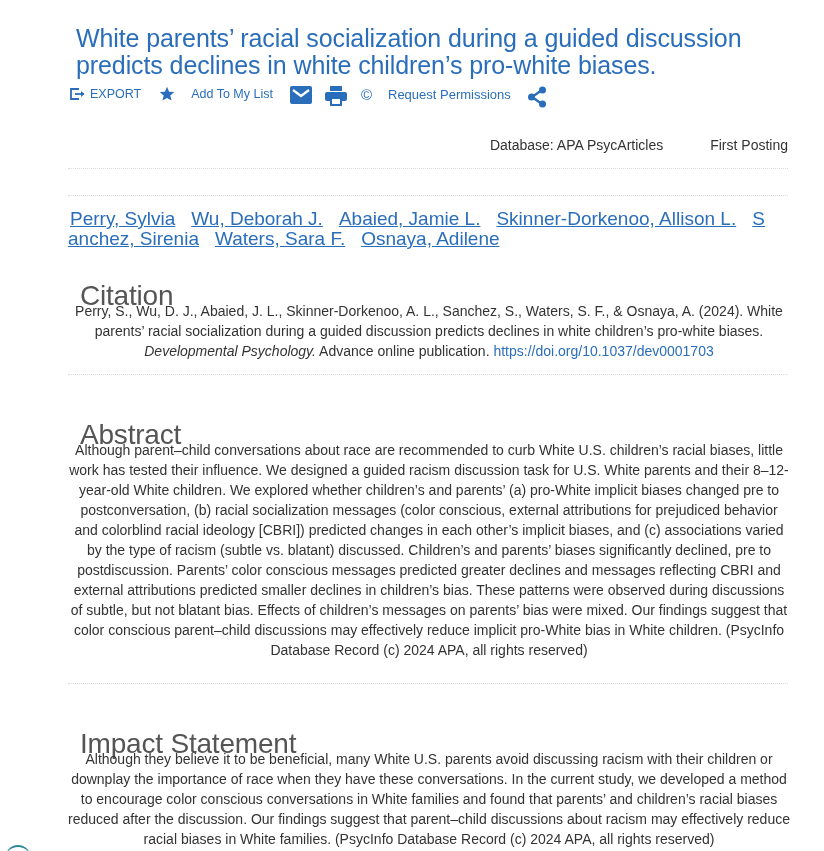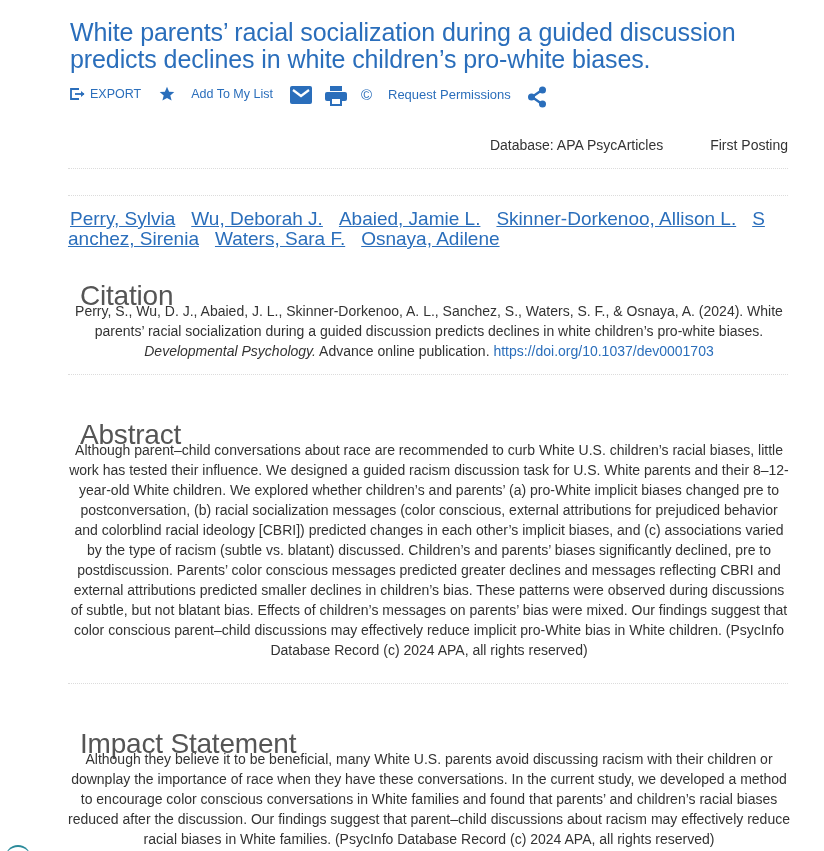--- a/index.html
+++ b/index.html
@@ -5,21 +5,21 @@
   html, body { margin: 0; padding: 0; background: #ffffff; }
   body {
     width: 824px; height: 851px; overflow: hidden; position: relative;
     font-family: "Liberation Sans", sans-serif; color: #333333;
   }
   .page { position: absolute; left: 68px; top: 0; width: 720px; }
 
   .title {
     position: absolute; left: 0; top: 17px; width: 720px;
     font-size: 25px; line-height: 27px; color: #2a6ebb; font-weight: normal;
-    margin: 2px; letter-spacing: -0.1px;
+    margin: 8px; letter-spacing: -0.1px;
   }
 
   .toolbar {
     position: absolute; left: 0; top: 86px; height: 24px;
     display: flex; align-items: flex-start;
   }
   .tool {
     display: flex; align-items: center; color: #2a6ebb; font-size: 12.5px;
     cursor: pointer; text-decoration: none; white-space: nowrap;
   }

